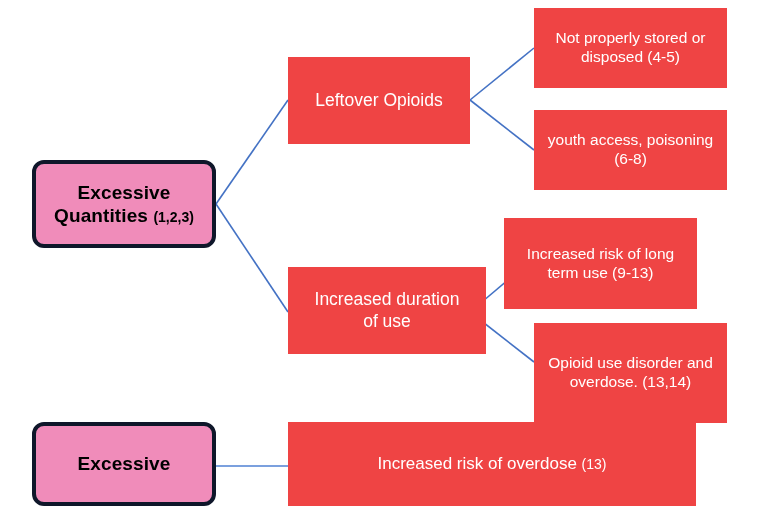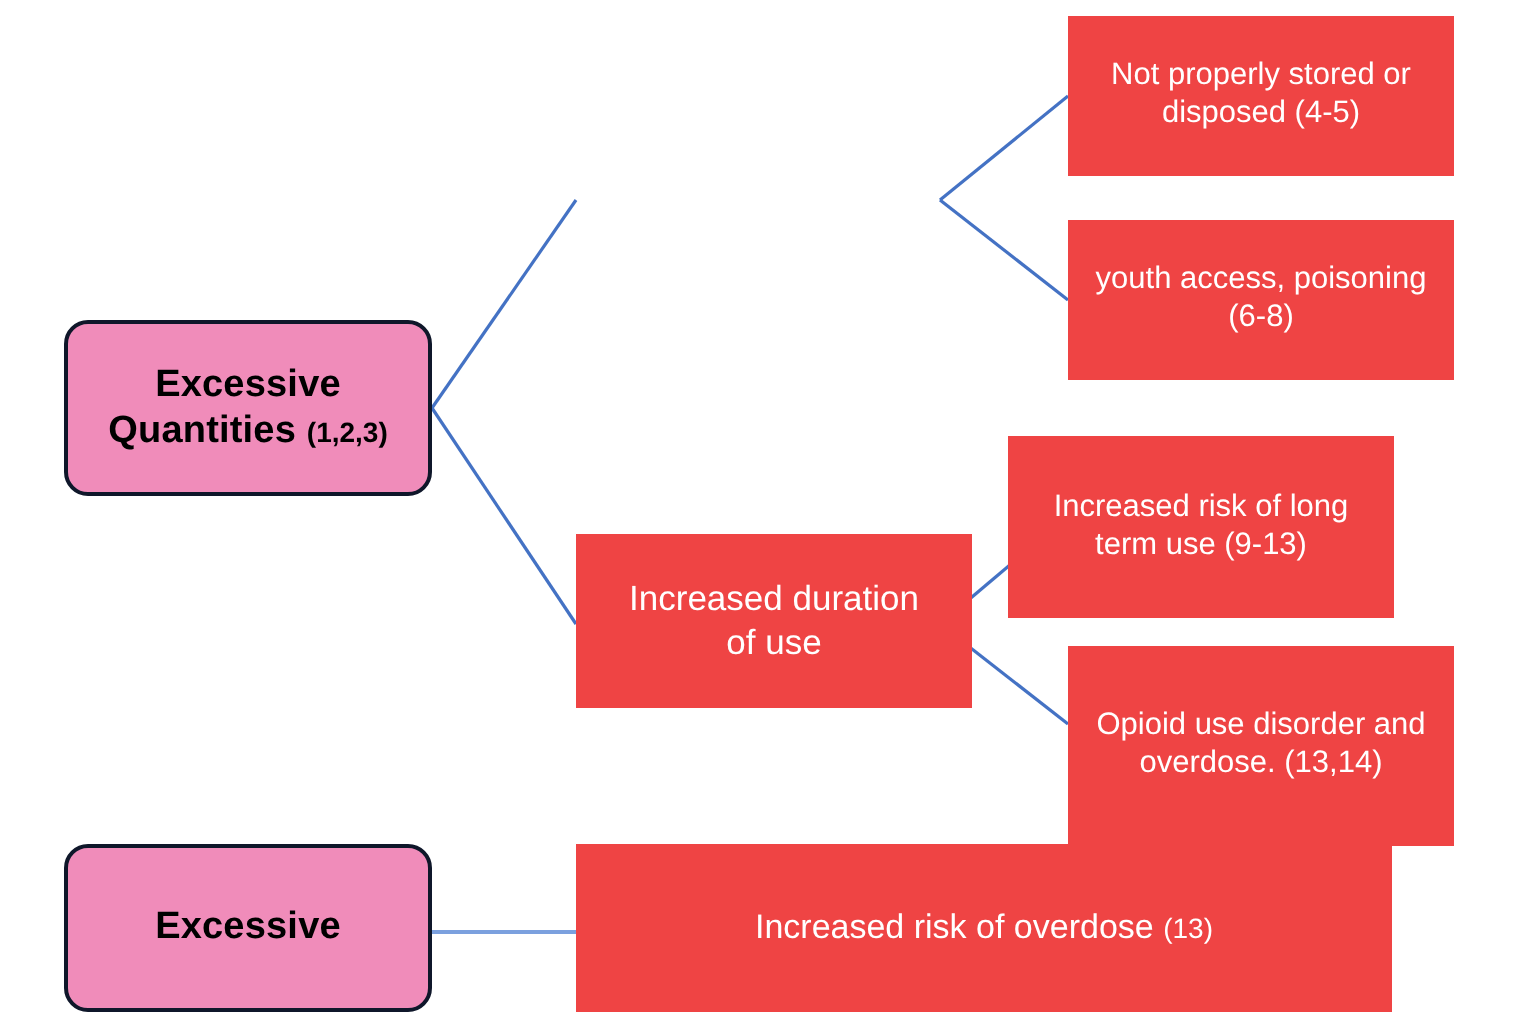--- a/index.html
+++ b/index.html
@@ -38,21 +38,21 @@
   }
   .node-inner {
     display: block;
     width: 100%;
     padding: 0 8px;
     box-sizing: border-box;
   }
   
   .node.primary {
     background: #F08CBA;
-    border: 2px solid #0f172a;
+    border: 4px solid #0f172a;
     border-radius: 12px;
     color: #000000;
     font-weight: bold;
     font-size: 19px;
     letter-spacing: 0.1px;
   }
   .node.primary .ref {
     font-size: 14px;
     font-weight: bold;
     letter-spacing: 0;
@@ -101,20 +101,25 @@
     <line x1="215" y1="466" x2="290" y2="466" stroke="#7BA0DE" stroke-width="2"></line>
   </svg>
 
   <div class="node primary" style="left:32px; top:160px; width:184px; height:88px;">
     <span class="node-inner">
       <span class="ln">Excessive</span>
       <span class="ln"><span>Quantities</span> <span class="ref">(1,2,3)</span></span>
     </span>
   </div>
 
+  <div class="node blue level2" style="left:288px; top:57px; width:182px; height:87px;">
+    <span class="node-inner">
+      <span class="ln">Leftover Opioids</span>
+    </span>
+  </div>
 
   <div class="node blue level2" style="left:288px; top:267px; width:198px; height:87px;">
     <span class="node-inner">
       <span class="ln">Increased duration</span>
       <span class="ln">of use</span>
     </span>
   </div>
 
   <div class="node blue level3" style="left:534px; top:8px; width:193px; height:80px;">
     <span class="node-inner">

